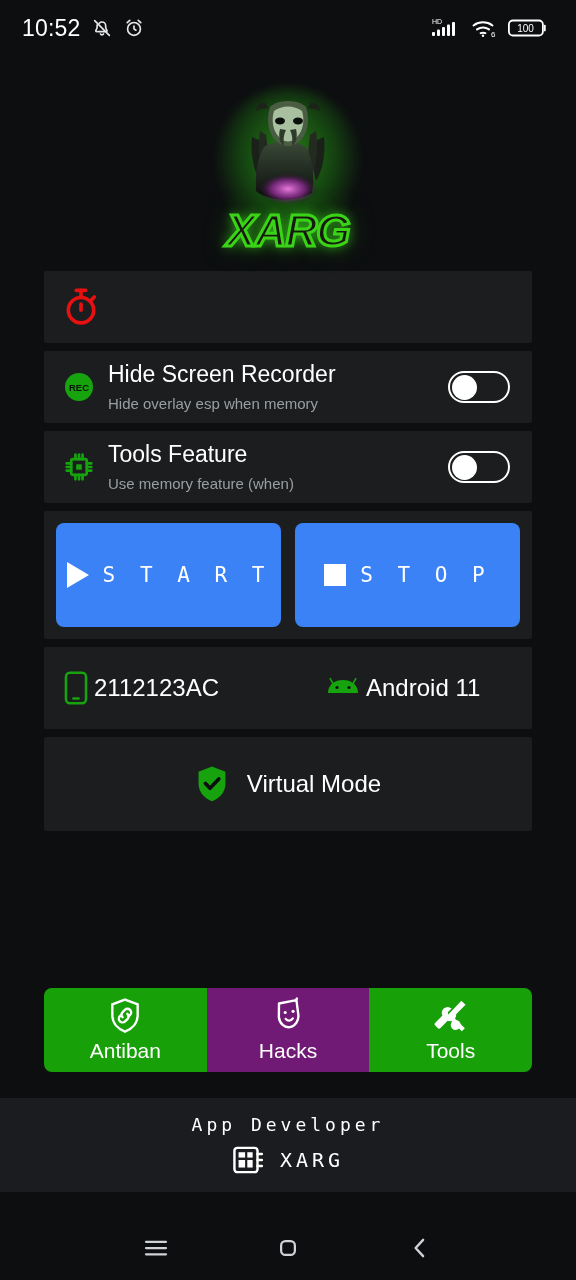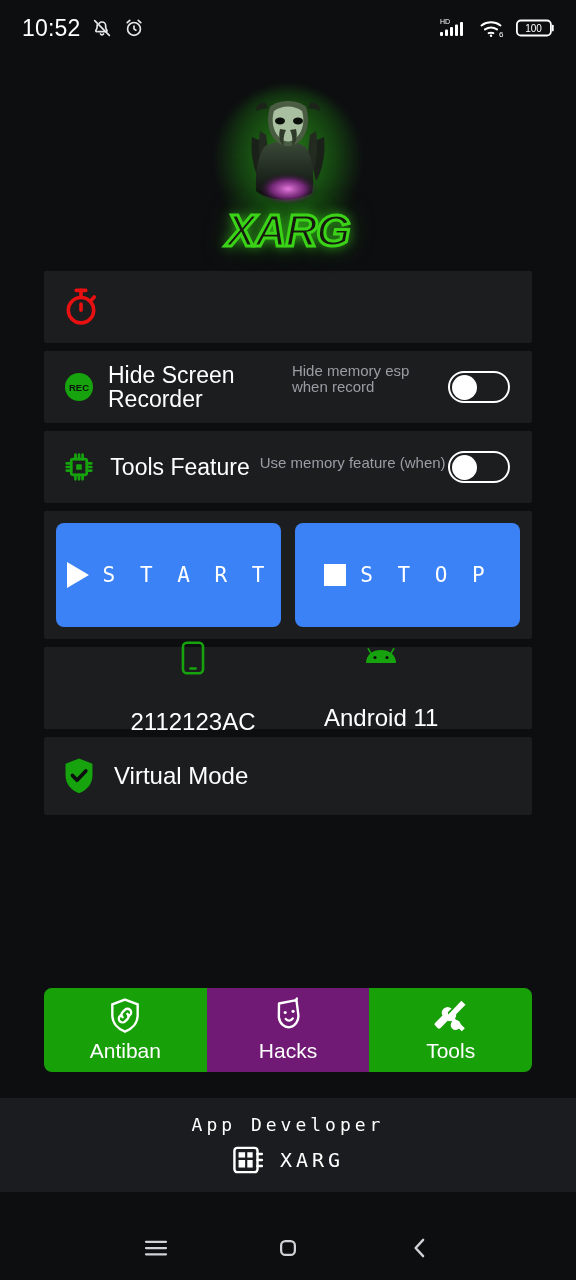--- a/index.html
+++ b/index.html
@@ -7,21 +7,21 @@
     width:576px; height:1280px;
     background:#0d0e10;
     font-family:"Liberation Sans", sans-serif;
     overflow:hidden;
   }
   #app { position:relative; width:576px; height:1280px; background:#0d0e10; }
 
   
   .statusbar {
     height:56px; display:flex; align-items:center;
-    justify-content:space-between; padding:0 20px 0 22px;
+    justify-content:space-between; padding:0 28px 0 22px;
   }
   .sb-left { display:flex; align-items:center; gap:10px; }
   .sb-time { color:#fff; font-size:23px; letter-spacing:.2px; }
   .sb-right { display:flex; align-items:center; gap:9px; }
   .icon-svg { display:block; }
 
   
   .logo-wrap {
     height:215px; display:flex; align-items:center; justify-content:center;
   }
@@ -52,21 +52,21 @@
   .card {
     margin:0 44px 8px 44px;
     background:#1b1d1f; border-radius:2px;
   }
   .card.timer { height:72px; display:flex; align-items:center; padding-left:18px; }
 
   .row {
     height:72px; display:flex; align-items:center; padding:0 22px 0 18px;
   }
   .row-ic { width:46px; flex:0 0 46px; display:flex; align-items:center; }
-  .row-txt { flex:1; display:flex; flex-direction:row; justify-content:center; gap:10px; }
+  .row-txt { flex:1; display:flex; flex-direction:column; justify-content:center; gap:10px; }
   .row-title { color:#fff; font-size:23px; line-height:1.05; }
   .row-sub { color:#9a9ea3; font-size:15px; line-height:1.05; }
 
   .toggle {
     width:62px; height:32px; border-radius:17px;
     border:2.5px solid #ffffff; background:#1b1d1f;
     position:relative; flex:0 0 62px;
   }
   .toggle .knob {
     position:absolute; top:2px; left:2px;
@@ -87,25 +87,25 @@
     font-family:"DejaVu Sans Mono", monospace;
   }
   .tri {
     width:0; height:0; border-left:22px solid #fff;
     border-top:13px solid transparent; border-bottom:13px solid transparent;
   }
   .sq { width:22px; height:22px; background:#fff; }
 
   
   .card.device { height:82px; display:flex; align-items:center; padding:0 18px; }
-  .dev-cell { display:flex; align-items:center; gap:32px;flex-direction:column; }
+  .dev-cell { display:flex; align-items:center; gap:4px; }
   .dev-cell.first { width:262px; }
   .dev-txt { color:#fff; font-size:24px; }
 
-  .card.vmode { height:78px; display:flex; align-items:center; padding:17px 18px; gap:18px; }
+  .card.vmode { height:94px; display:flex; align-items:center; padding:17px 18px; gap:18px;justify-content:center; }
 
   
   .tabs {
     position:absolute; left:44px; right:44px; top:988px;
     height:84px; display:flex; border-radius:8px; overflow:hidden;
   }
   .tab {
     flex:1; display:flex; flex-direction:column; align-items:center;
     justify-content:center; gap:4px; cursor:pointer;
     background:#17a008;
@@ -249,21 +249,21 @@
   <div class="card">
     <div class="row">
       <span class="row-ic">
         <svg class="icon-svg" width="34" height="34" viewBox="0 0 34 34">
           <circle cx="17" cy="17" r="14" fill="#16a30d"></circle>
           <text x="17" y="21" font-size="9.5" font-weight="bold" text-anchor="middle" fill="#0b1509" font-family="Liberation Sans, sans-serif">REC</text>
         </svg>
       </span>
       <span class="row-txt">
         <span class="row-title">Hide Screen Recorder</span>
-        <span class="row-sub">Hide memory esp when record</span>
+        <span class="row-sub">Hide overlay esp when memory</span>
       </span>
       <span class="toggle">
         <span class="knob"></span>
       </span>
     </div>
   </div>
 
   <div class="card">
     <div class="row">
       <span class="row-ic">

